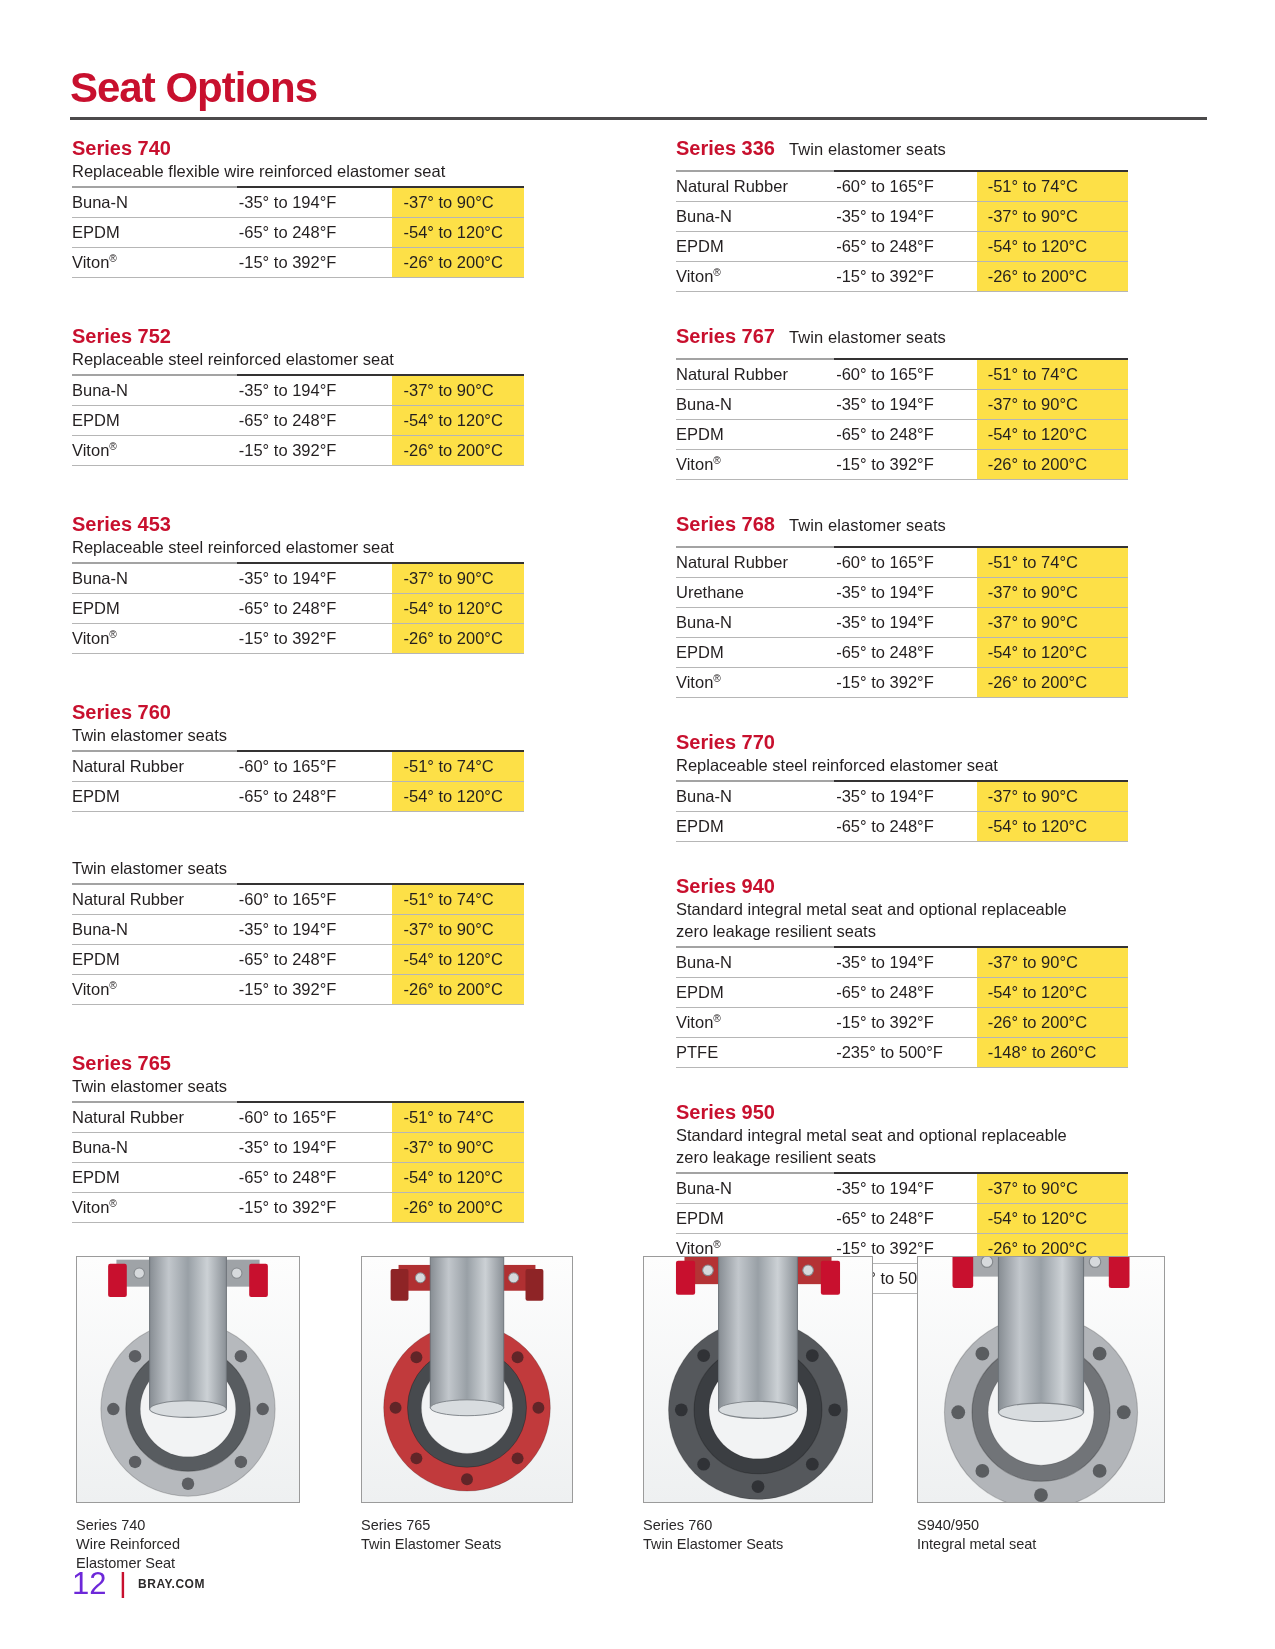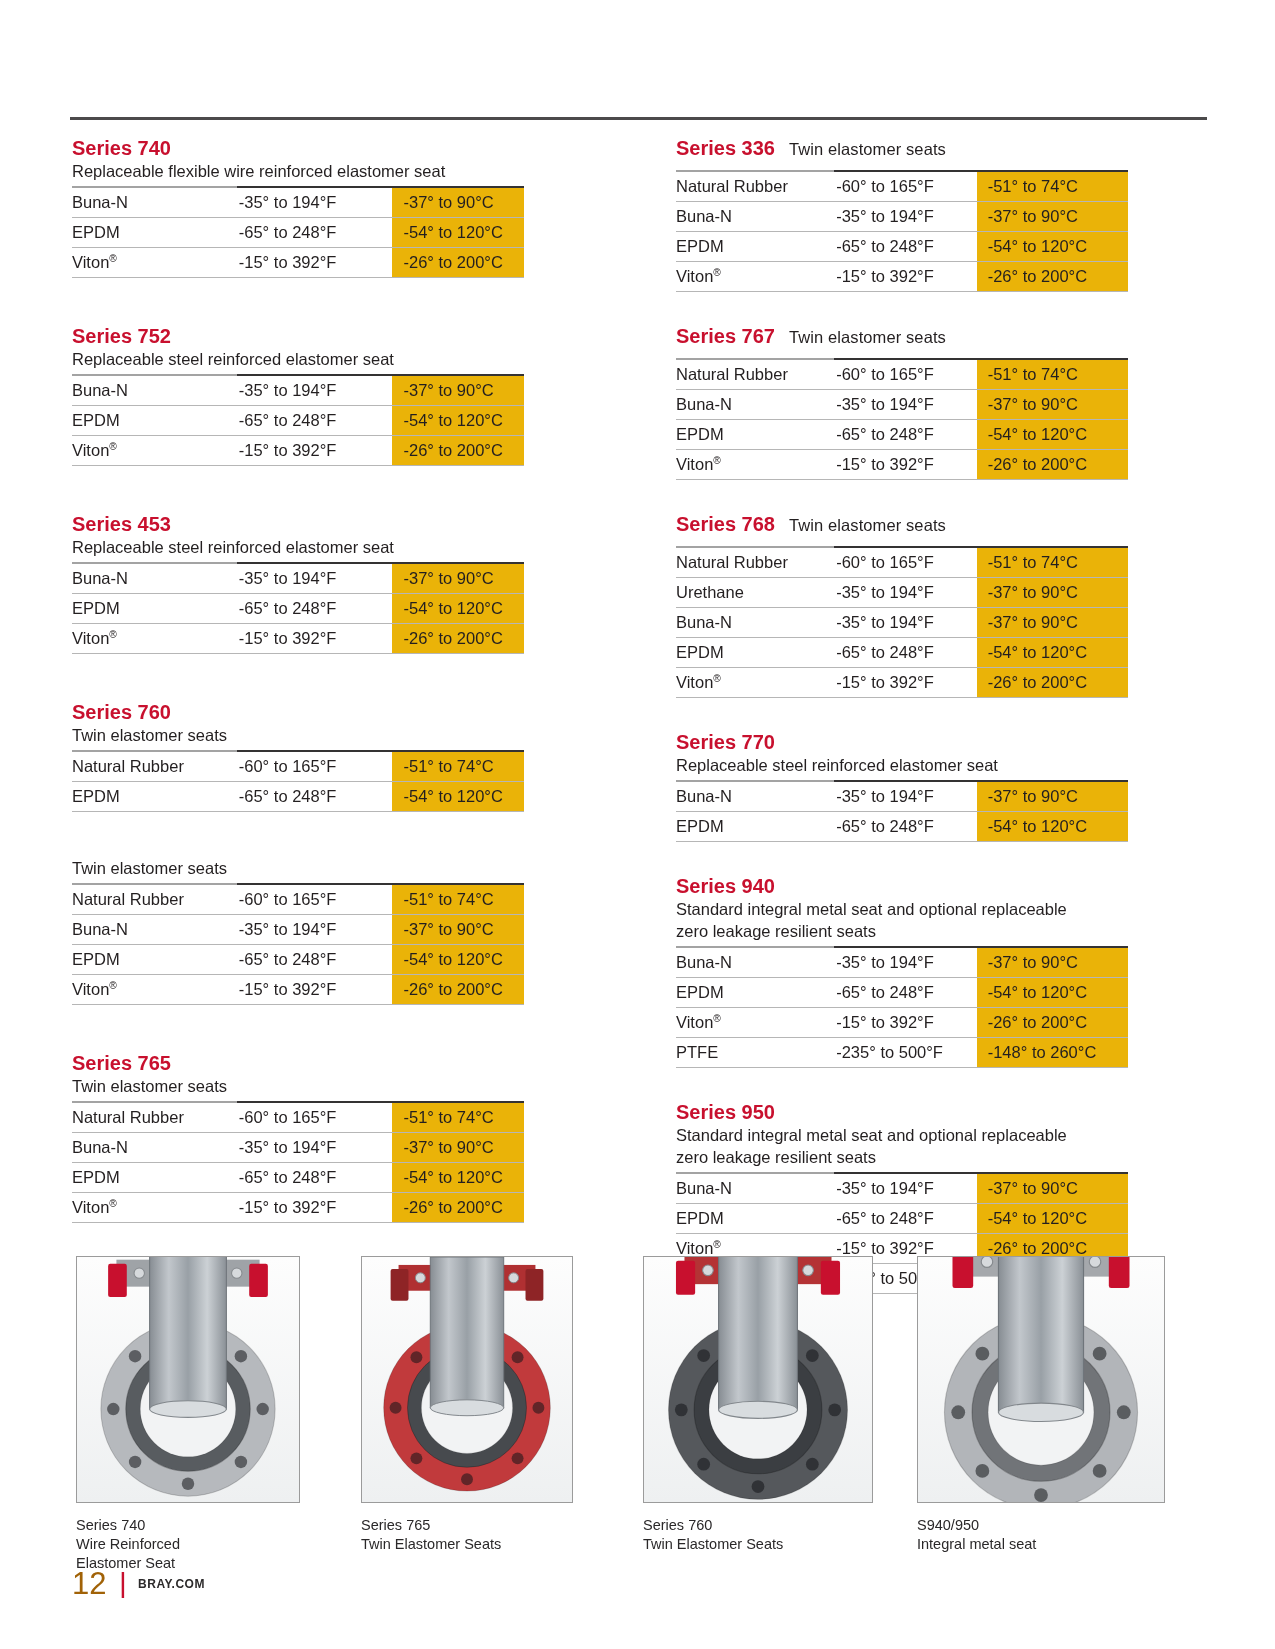--- a/index.html
+++ b/index.html
@@ -23,21 +23,21 @@
   .subtitle{margin:1px 0 0 0;font-size:16.5px;line-height:21px;color:#231f20;}
 
   
   table.temp-table{width:100%;border-collapse:collapse;table-layout:fixed;margin-top:4px;}
   .sec-inline table.temp-table{margin-top:9px;}
   td{height:29px;font-size:16.5px;vertical-align:middle;padding:0;
      border-bottom:1px solid #b6b6b6;white-space:nowrap;overflow:hidden;}
   tr:first-child td{border-top:2.5px solid #343233;}
   tr:first-child td:first-child{border-top-color:#a3a3a3;}
   td.f{padding-left:2px;}
-  td.c{background:#eab308;padding-left:11px;}
+  td.c{background:#fde047;padding-left:11px;}
   #col-left td.mat{width:37.5%;} #col-left td.f{width:35%;}  #col-left td.c{width:27.5%;}
   #col-right td.mat{width:36%;}  #col-right td.f{width:32%;} #col-right td.c{width:32%;}
   td sup{font-size:62%;vertical-align:super;line-height:0;}
 
   
   .g-item{position:absolute;top:1256px;margin:0;}
   .g-item:nth-child(1){left:76px;width:224px;}
   .g-item:nth-child(2){left:361px;width:212px;}
   .g-item:nth-child(3){left:643px;width:230px;}
   .g-item:nth-child(4){left:917px;width:248px;}
@@ -54,40 +54,41 @@
   .stud{fill:#d6d9dc;stroke:#85898d;}
   .body{stroke:rgba(0,0,0,0.18);}
   .ring{stroke:rgba(0,0,0,0.25);}
   .v-steel .body{fill:#b6b9bd}.v-steel .ring{fill:#585c60}.v-steel .bonnet{fill:#9fa3a7}.v-steel .accent{fill:#c8102e}
   .v-red .body{fill:#c13a3c}.v-red .ring{fill:#474a4e}.v-red .bonnet{fill:#b03032}.v-red .accent{fill:#8e2426}
   .v-darkred .body{fill:#55585c}.v-darkred .ring{fill:#3b3e42}.v-darkred .bonnet{fill:#b43335}.v-darkred .accent{fill:#c8102e}
   .v-metal .body{fill:#b2b5b9}.v-metal .ring{fill:#717478}.v-metal .bonnet{fill:#a5a8ac}.v-metal .accent{fill:#c8102e}
 
   
   .footer{position:absolute;left:72px;top:1566px;display:flex;align-items:center;}
-  .pagenum{font-size:31px;color:#a16207;}
+  .pagenum{font-size:31px;color:#6d28d9;}
   .footer-divider{color:#c8102e;font-size:27px;font-weight:bold;margin:0 11px 2px 13px;transform:scaleX(0.7);}
   .site{font-weight:bold;font-size:12px;letter-spacing:0.5px;color:#2c2a2b;}
 </style>
 </head>
 <body>
 
 <svg width="0" height="0" style="position:absolute" aria-hidden="true">
   <defs>
     <linearGradient id="gGate" x1="0" y1="0" x2="1" y2="0">
       <stop offset="0" stop-color="#878d93"></stop>
         <stop offset="0.25" stop-color="#c2c7cc"></stop>
       <stop offset="0.5" stop-color="#99a0a6"></stop>
         <stop offset="0.75" stop-color="#ccd1d5"></stop>
       <stop offset="1" stop-color="#8a9096"></stop>
     </linearGradient>
   </defs>
 </svg>
 
 <div class="page">
+  <h1 class="page-title">Seat Options</h1>
   <div class="title-rule"></div>
 
   <div class="col" id="col-left">
       <section class="sec">
         <h2 class="series-heading"><span class="series-label">Series 740</span></h2>
         <p class="subtitle">Replaceable flexible wire reinforced elastomer seat</p>
         <table class="temp-table">
           <tbody>
             <tr>
               <td class="mat">Buna-N</td>

